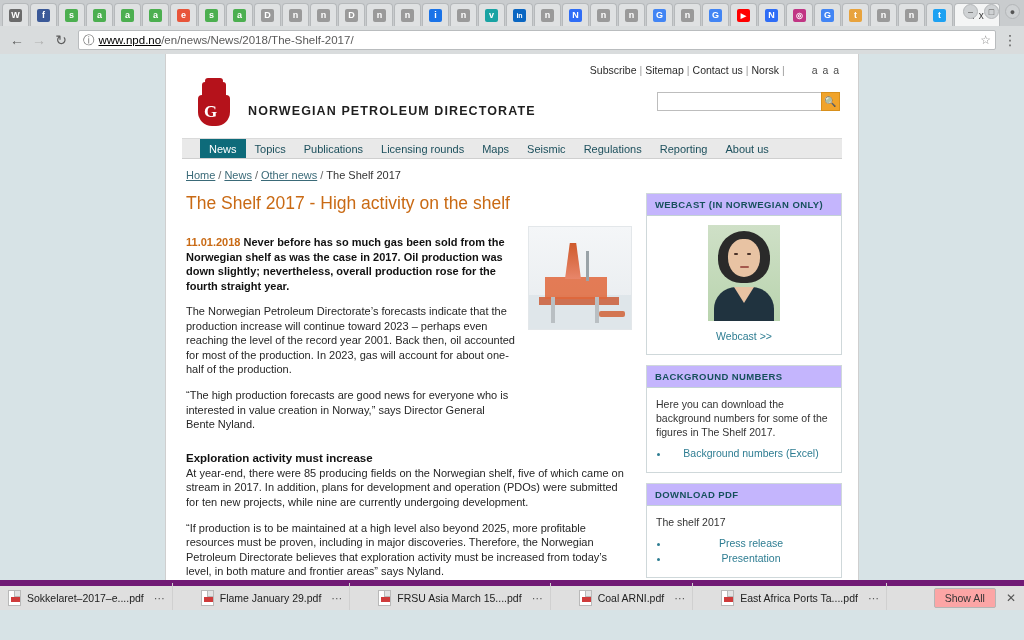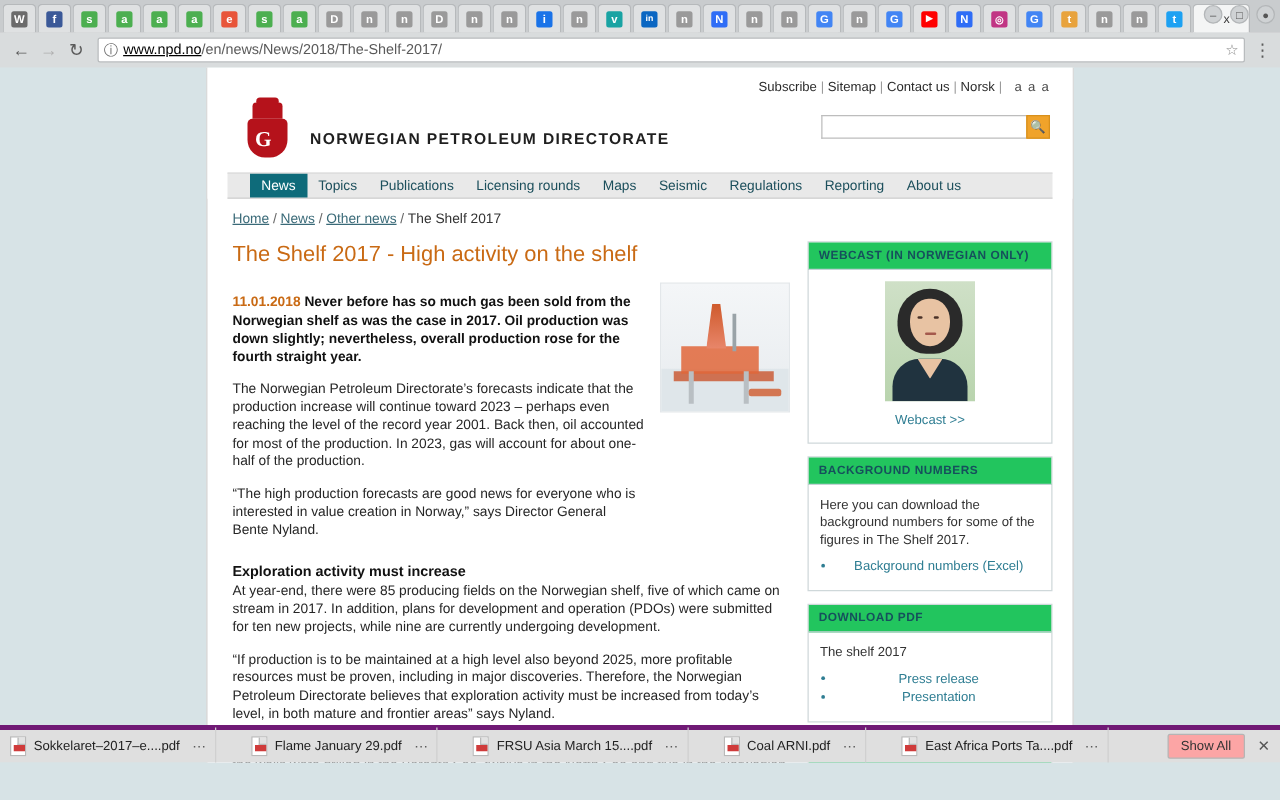--- a/index.html
+++ b/index.html
@@ -57,21 +57,21 @@
     position:absolute; left:165px; top:0; width:694px; min-height:556px;
     background:#ffffff; border-left:1px solid #cfcfcf; border-right:1px solid #cfcfcf;
   }
   
   #siteheader { background:#ffffff; padding:10px 16px 0 16px; position:relative; }
   #utility {
     text-align:right; font-size:10.5px; color:#4a4a4a; padding-right:2px;
   }
   #utility a { color:#2b2b2b; text-decoration:none; }
   #utility .sep { color:#9a9a9a; margin:0 3px; }
-  #utility .sizes { margin-left:7px; letter-spacing:1px; }
+  #utility .sizes { margin-left:24px; letter-spacing:1px; }
   #brandrow { display:flex; align-items:flex-start; margin-top:6px; }
   #logo { width:40px; height:46px; position:relative; margin-left:12px; }
   #logo .crown {
     position:absolute; left:8px; top:0; width:24px; height:13px;
     background:#b5121b; border-radius:3px 3px 0 0;
   }
   #logo .crown:after {
     content:""; position:absolute; left:3px; top:-4px; width:18px; height:6px;
     background:#b5121b; border-radius:3px;
   }
@@ -143,21 +143,21 @@
   }
   #rig .mast { position:absolute; left:57px; bottom:48px; width:3px; height:30px; background:#9aa3a8; }
   #rig .leg1 { position:absolute; left:22px; bottom:6px; width:4px; height:26px; background:#b9bfc3; }
   #rig .leg2 { position:absolute; left:66px; bottom:6px; width:4px; height:26px; background:#b9bfc3; }
   #rig .boat { position:absolute; right:6px; bottom:12px; width:26px; height:6px; background:#cf5a2c; opacity:.8; border-radius:2px; }
 
   
   #aside { width:196px; flex:none; padding-top:12px; }
   .panel { border:1px solid #cfd8da; margin-bottom:10px; background:#fff; }
   .panel .ph {
-    background:#22c55e; border-bottom:1px solid #c3d2d5; color:#16505c;
+    background:#c4b5fd; border-bottom:1px solid #c3d2d5; color:#16505c;
     font-size:9.5px; font-weight:bold; letter-spacing:.4px; padding:5px 8px;
   }
   .panel .pb { padding:9px 9px 11px 9px; font-size:10.5px; color:#333; line-height:14px; }
   #webcastimg {
     width:72px; height:96px; margin:0 auto; position:relative; overflow:hidden;
     background:linear-gradient(#cfe0c7,#b9d4ae);
   }
   #webcastimg .hair {
     position:absolute; left:10px; top:6px; width:52px; height:52px; background:#2a2a2a; border-radius:50% 50% 44% 44%;
   }
@@ -179,21 +179,21 @@
   .centerlink { text-align:center; font-size:10.5px; margin-top:8px; }
   .centerlink a { color:#2e7d92; text-decoration:none; }
   ul.bullets { margin:7px 0 0 0; padding-left:14px;text-align:center; }
   ul.bullets li { font-size:10.5px; line-height:15px; color:#2e7d92; }
   ul.bullets li span { color:#2e7d92; }
   .plain { font-size:10.5px; color:#333; }
 
   
   #shelf {
     position:absolute; left:0; bottom:0; width:1024px; height:30px;
-    background:#dfdfdf; border-top:4px solid #701a75; display:flex; align-items:center;
+    background:#dfdfdf; border-top:6px solid #701a75; display:flex; align-items:center;
   }
   .dlitem {
     display:flex; align-items:center; height:30px; padding:0 6px 0 8px; gap:6px;
     border-right:1px solid #d0d0d0; font-size:10.5px; color:#222;
   }
   .pdficon {
     width:13px; height:16px; background:#fff; border:1px solid #b9b9b9; position:relative; flex:none;
   }
   .pdficon:before {
     content:""; position:absolute; right:0; top:0; width:5px; height:5px;

